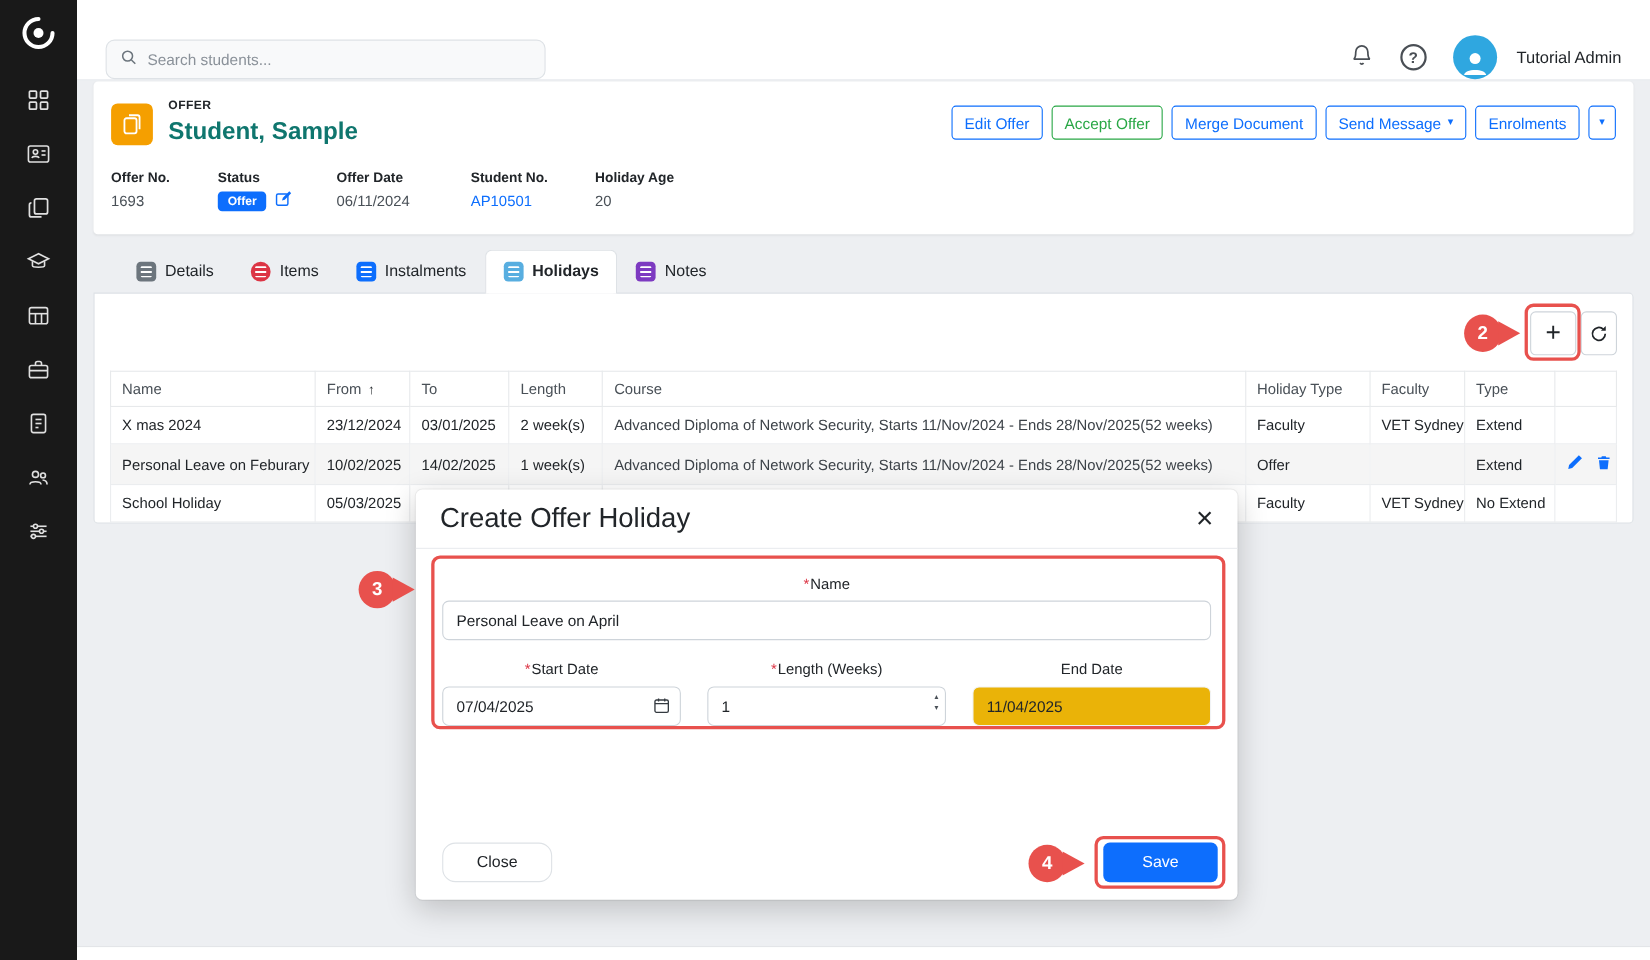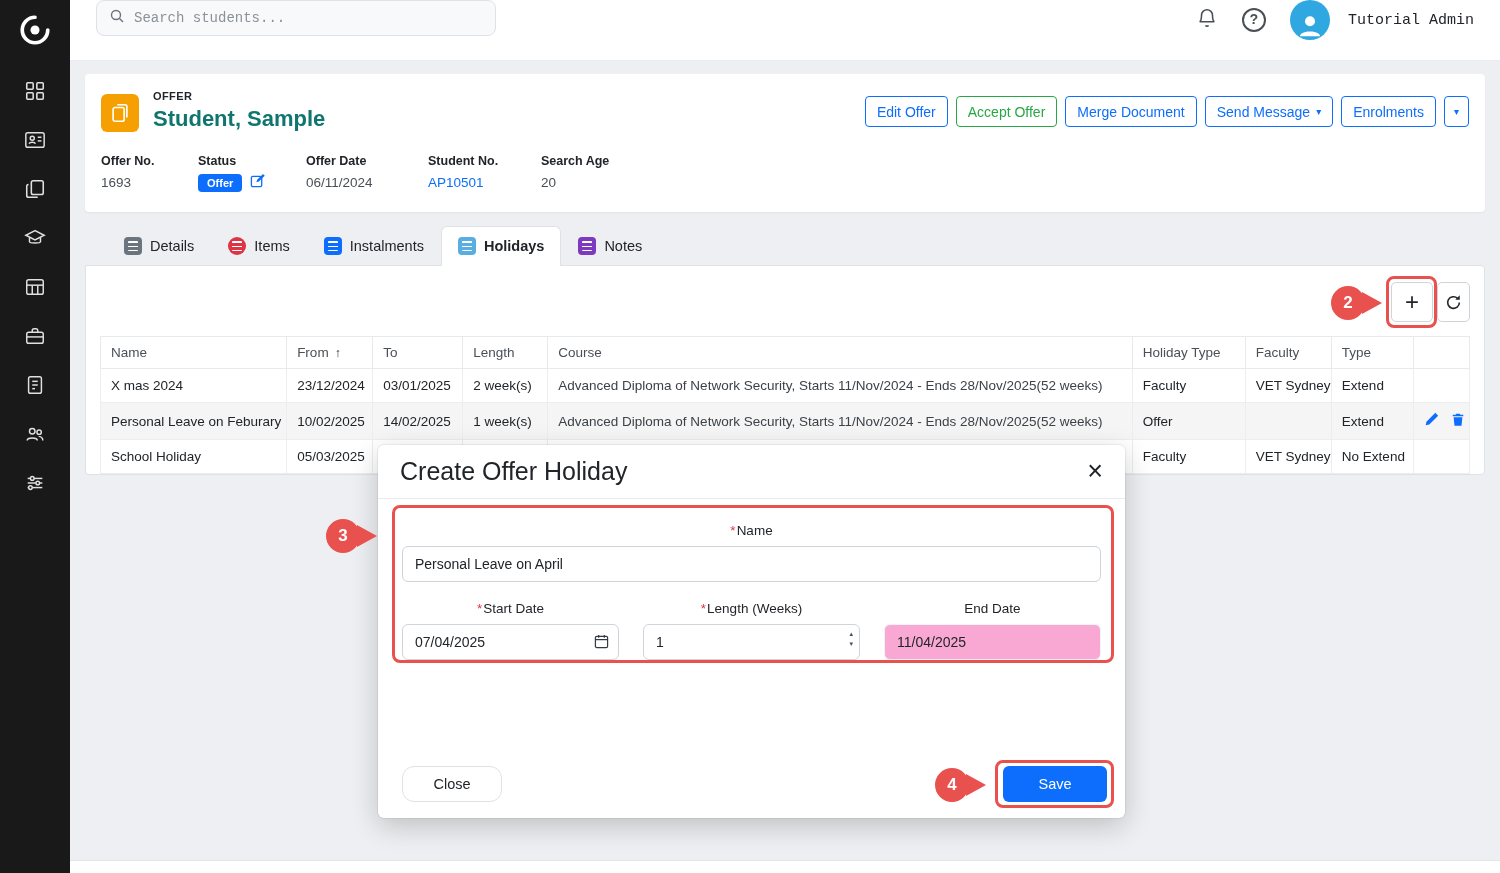--- a/index.html
+++ b/index.html
@@ -9,21 +9,21 @@
   .app { position:relative; width:1500px; height:873px; overflow:hidden; background:#edeff2; }
 
   
   .sidebar { position:absolute; left:0; top:0; width:70px; height:873px; background:#191919; z-index:20; display:flex; flex-direction:column; align-items:center; }
   .logo { height:60px; width:100%; display:flex; align-items:center; justify-content:center; cursor:pointer; }
   .side-nav { display:flex; flex-direction:column; gap:27px; margin-top:20px; }
   .side-icon { width:22px; height:22px; cursor:pointer; opacity:.92; }
   .side-icon svg { width:22px; height:22px; display:block; }
 
   
-  .topbar { position:absolute; left:70px; top:0; right:0; height:60px; background:#fff; display:flex; align-items:flex-start; padding:0 26px; z-index:10; box-shadow:0 1px 0 #e9ecef;font-family:Liberation Mono, monospace; }
+  .topbar { position:absolute; left:70px; top:0; right:0; height:72px; background:#fff; display:flex; align-items:flex-end; padding:0 26px; z-index:10; box-shadow:0 1px 0 #e9ecef; }
   .search-box { display:flex; align-items:center; gap:9px; width:400px; height:36px; background:#f8f9fa; border:1px solid #dee2e6; border-radius:8px; padding:0 12px; }
   .search-box input { border:none; outline:none; background:transparent; flex:1; font-size:14px; color:#333; font-family:inherit; }
   .search-box input::placeholder { color:#8a9199; }
   .topbar-right { margin-left:auto; display:flex; align-items:center; gap:24px; }
   .help-icon { width:24px; height:24px; border:2px solid #4a4f55; border-radius:50%; display:flex; align-items:center; justify-content:center; font-size:14px; font-weight:700; color:#4a4f55; cursor:pointer; }
   .avatar { width:40px; height:40px; border-radius:50%; background:#2fa7e0; display:flex; align-items:flex-end; justify-content:center; overflow:hidden; cursor:pointer; }
   .user-name { font-size:15px; color:#212529; margin-left:-6px; cursor:pointer; }
 
   
   .main { position:absolute; left:70px; top:60px; right:0; bottom:13px; padding:14px 15px 0; overflow:hidden; }
@@ -84,21 +84,21 @@
   .modal-close { font-size:27px; color:#212529; line-height:.9; cursor:pointer; font-weight:300; }
   .modal-body { padding:24px 24px 0; }
   .field-label { font-size:13.5px; color:#212529; margin-bottom:8px;text-align:center; }
   .star { color:#dc3545; margin-right:1px; }
   .text-input { width:100%; height:36px; border:1px solid #ced4da; border-radius:6px; padding:0 12px; font-size:14px; color:#212529; background:#fff; font-family:inherit; outline:none; }
   .row3 { display:grid; grid-template-columns:1fr 1fr 1fr; gap:24px; margin-top:19px; }
   .input-wrap { position:relative; }
   .cal-icon { position:absolute; right:10px; top:10px; cursor:pointer; }
   .spinner { position:absolute; right:7px; top:6px; display:flex; flex-direction:column; gap:3px; color:#495057; font-size:7px; line-height:1; }
   .spinner span { cursor:pointer; }
-  .disabled-input { background:#f9a8d4; border:1px solid #f1f3f5; }
+  .disabled-input { background:#eab308; border:1px solid #f1f3f5; }
   .modal-footer { position:absolute; left:24px; right:18px; bottom:16px; display:flex; justify-content:space-between; align-items:center; }
   .btn-close { width:100px; height:36px; border:1px solid #dee2e6; border-radius:12px; background:#fff; color:#212529; font-size:14.5px; font-family:inherit; cursor:pointer; }
   .btn-save { width:104px; height:36px; border:none; border-radius:6px; background:#0d6efd; color:#fff; font-size:14.5px; font-family:inherit; cursor:pointer; }
 
   
   .hl-box { position:absolute; border:3px solid #e8514d; border-radius:8px; z-index:60; pointer-events:none; }
   #hl-add  { left:1386px; top:276px; width:51px;  height:52px; }
   #hl-form { left:392px;  top:505px; width:722px; height:158px; }
   #hl-save { left:995px;  top:760px; width:119px; height:48px; }
   .step { position:absolute; display:flex; align-items:center; z-index:70; pointer-events:none; }
@@ -271,21 +271,21 @@
         </div>
         <div class="info-block w3">
           <div class="info-label">Offer Date</div>
           <div class="info-value">06/11/2024</div>
         </div>
         <div class="info-block w4">
           <div class="info-label">Student No.</div>
           <div class="info-value link">AP10501</div>
         </div>
         <div class="info-block">
-          <div class="info-label">Search Age</div>
+          <div class="info-label">Holiday Age</div>
           <div class="info-value">20</div>
         </div>
       </div>
     </section>
 
     <div class="tabs">
       <div class="tab">
           <span class="tab-ico ico-details"></span>
           <span>Details</span>
         </div>

